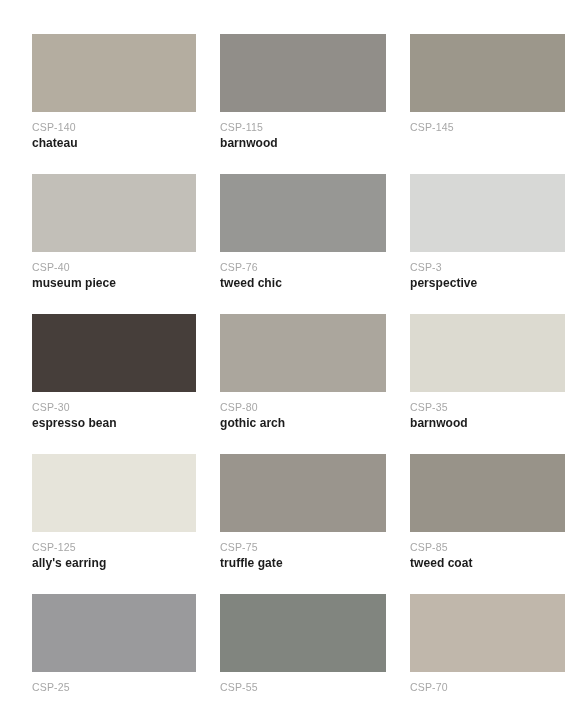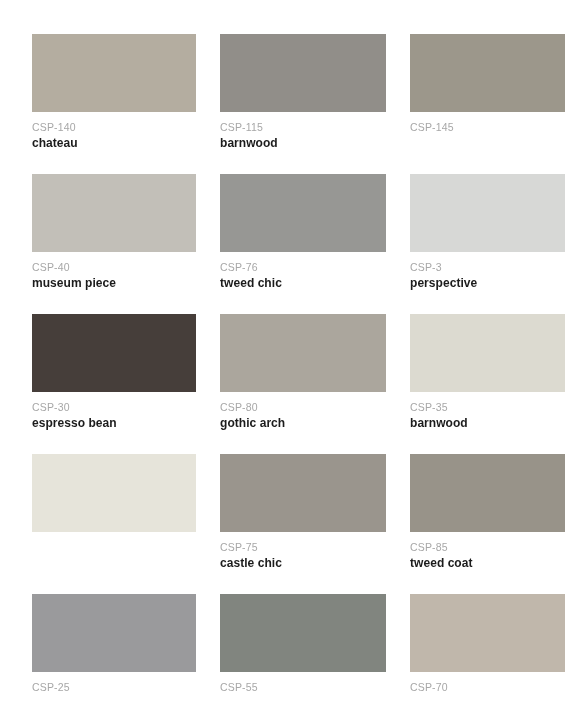--- a/index.html
+++ b/index.html
@@ -122,26 +122,30 @@
     </div>
     <div class="swatch-card col3">
       <span class="swatch-chip" style="background: rgb(220, 218, 208);"></span>
       <div class="swatch-meta">
         <div class="swatch-code">CSP-35</div>
         <div class="swatch-name">barnwood</div>
       </div>
     </div>
     <div class="swatch-card col1">
       <span class="swatch-chip" style="background: rgb(230, 228, 218);"></span>
+      <div class="swatch-meta">
+        <div class="swatch-code">CSP-125</div>
+        <div class="swatch-name">ally's earring</div>
+      </div>
     </div>
     <div class="swatch-card col2">
       <span class="swatch-chip" style="background: rgb(154, 149, 141);"></span>
       <div class="swatch-meta">
         <div class="swatch-code">CSP-75</div>
-        <div class="swatch-name">castle chic</div>
+        <div class="swatch-name">truffle gate</div>
       </div>
     </div>
     <div class="swatch-card col3">
       <span class="swatch-chip" style="background: rgb(152, 147, 137);"></span>
       <div class="swatch-meta">
         <div class="swatch-code">CSP-85</div>
         <div class="swatch-name">tweed coat</div>
       </div>
     </div>
     <div class="swatch-card col1">

